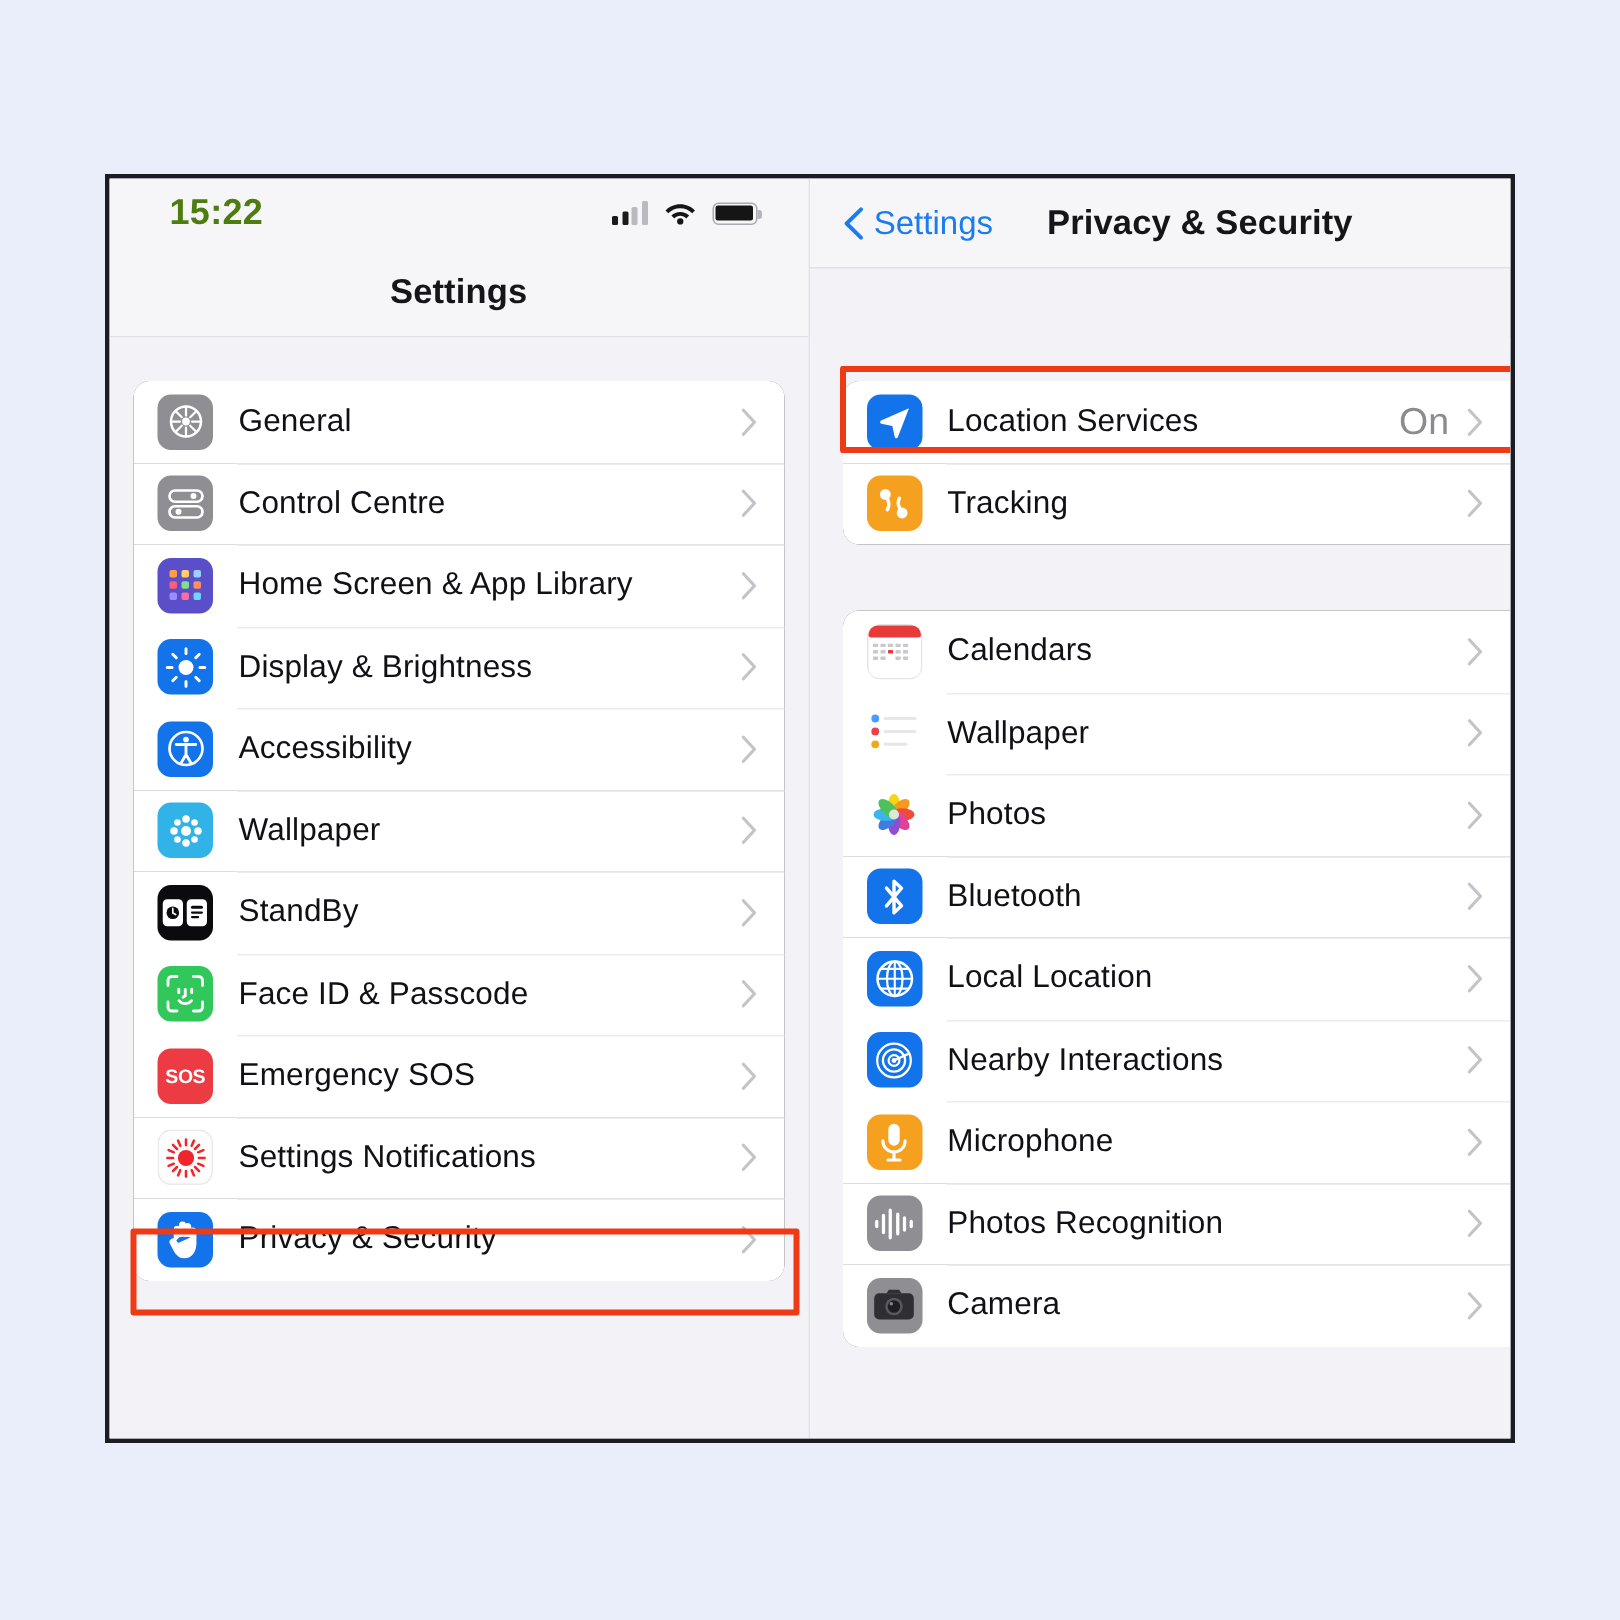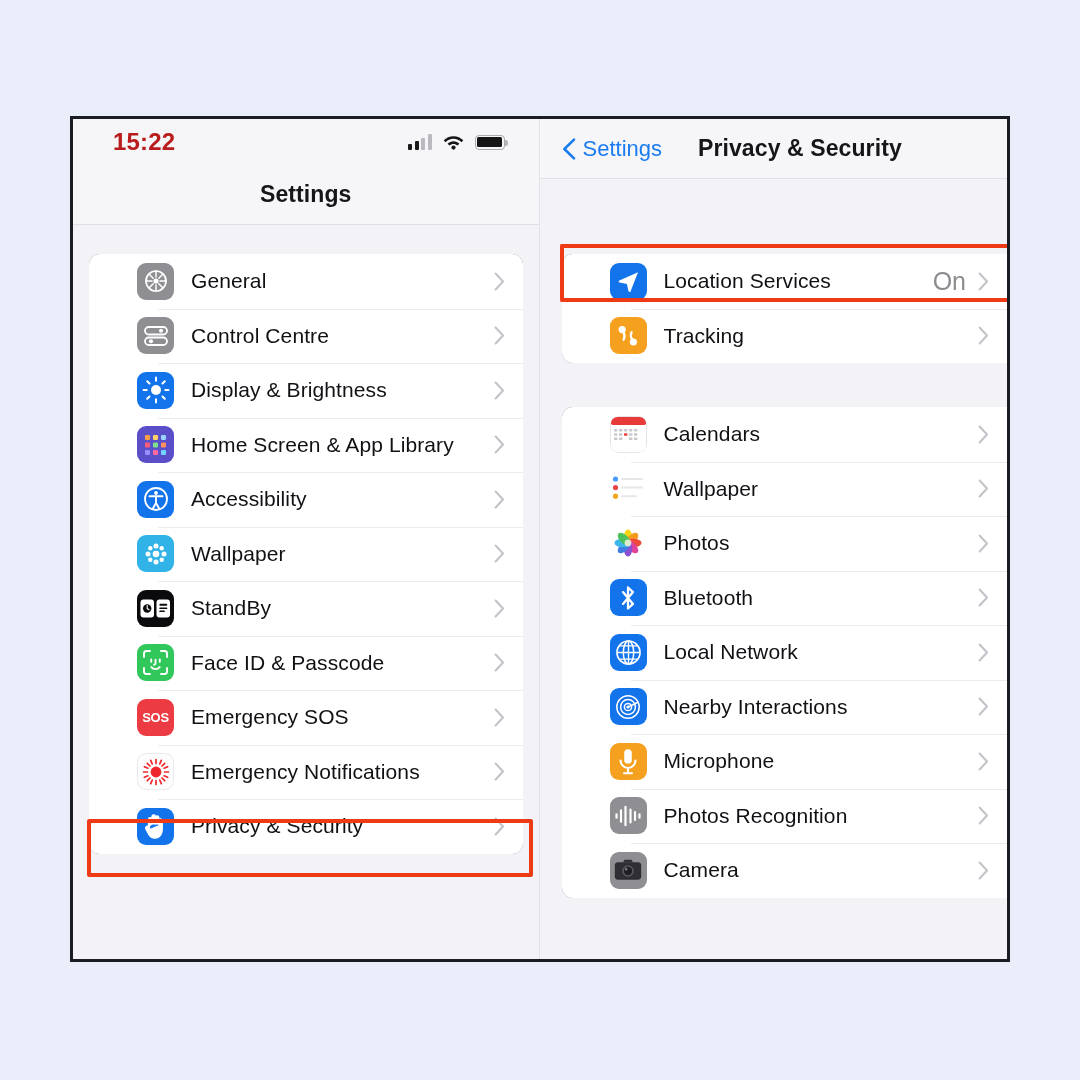--- a/index.html
+++ b/index.html
@@ -38,21 +38,21 @@
     display:flex;
     align-items:center;
     justify-content:space-between;
     padding:0 34px 0 40px;
     box-sizing:border-box;
     background:#f6f6f8;
   }
   .status-time{
     font-size:24px;
     font-weight:bold;
-    color:#b91c1c;
+    color:#4d7c0f;
     letter-spacing:0.2px;
   }
   .status-icons{ display:flex; align-items:center; gap:11px;}
 
   .signal{ display:flex; align-items:flex-end; gap:2.5px; height:16px;}
   .signal i{ display:block; width:4px; background:#1a1a1a; border-radius:1px;}
   .signal i:nth-child(1){height:6px;}
   .signal i:nth-child(2){height:9px;}
   .signal i:nth-child(3){height:12px;background:#b9b9bf;}
   .signal i:nth-child(4){height:16px;background:#b9b9bf;}
@@ -128,21 +128,20 @@
     position:absolute; left:69px; right:0; top:0;
     height:1px; background:#ececef;
   }
   .row-icon{
     width:37px;height:37px;
     border-radius:9px;
     flex:0 0 37px;
     display:flex;align-items:center;justify-content:center;
     position:relative;
     overflow:hidden;
-    margin-left:32px;
   }
   .row-label{
     margin-left:17px;
     font-size:21px;
     color:#111115;
     letter-spacing:0.1px;
     white-space:nowrap;
   }
   .row-right{
     margin-left:auto;
@@ -236,52 +235,52 @@
             <div class="row-label">Control Centre</div>
             <div class="row-right">
               <span class="chev">
                 <svg width="11" height="19" viewBox="0 0 11 19">
                   <path d="M1.6 1.5 9 9.5l-7.4 8" fill="none" stroke="#c3c3c9" stroke-width="2.1" stroke-linecap="round" stroke-linejoin="round"></path>
                 </svg>
               </span>
             </div>
           </div>
           <div class="row">
-            <div class="row-icon" style="background: rgb(18, 115, 234);">
-              <svg class="ic" width="28" height="28" viewBox="0 0 28 28">
-                <circle cx="14" cy="14" r="5" fill="#fff"></circle>
-                <g stroke="#fff" stroke-width="2" stroke-linecap="round">
-                  <path d="M14 1.5v3.2M14 23.3v3.2M1.5 14h3.2M23.3 14h3.2M5.2 5.2l2.3 2.3M20.5 20.5l2.3 2.3M22.8 5.2l-2.3 2.3M7.5 20.5l-2.3 2.3"></path>
-                </g>
-              </svg>
-            </div>
-            <div class="row-label">Display &amp; Brightness</div>
-            <div class="row-right">
-              <span class="chev">
-                <svg width="11" height="19" viewBox="0 0 11 19">
-                  <path d="M1.6 1.5 9 9.5l-7.4 8" fill="none" stroke="#c3c3c9" stroke-width="2.1" stroke-linecap="round" stroke-linejoin="round"></path>
-                </svg>
-              </span>
-            </div>
-          </div>
-          <div class="row">
             <div class="row-icon" style="background: rgb(91, 79, 201);">
               <svg class="ic" width="30" height="30" viewBox="0 0 30 30">
                 <rect x="4" y="5" width="5" height="5" rx="1.3" fill="#ff9f43"></rect>
                 <rect x="12" y="5" width="5" height="5" rx="1.3" fill="#ffd166"></rect>
                 <rect x="20" y="5" width="5" height="5" rx="1.3" fill="#9bd3ff"></rect>
                 <rect x="4" y="12.5" width="5" height="5" rx="1.3" fill="#ff5c7a"></rect>
                 <rect x="12" y="12.5" width="5" height="5" rx="1.3" fill="#7ee08a"></rect>
                 <rect x="20" y="12.5" width="5" height="5" rx="1.3" fill="#ff8f5c"></rect>
                 <rect x="4" y="20" width="5" height="5" rx="1.3" fill="#9b8cff"></rect>
                 <rect x="12" y="20" width="5" height="5" rx="1.3" fill="#ff6b9d"></rect>
                 <rect x="20" y="20" width="5" height="5" rx="1.3" fill="#6fd7ff"></rect>
               </svg>
             </div>
             <div class="row-label">Home Screen &amp; App Library</div>
+            <div class="row-right">
+              <span class="chev">
+                <svg width="11" height="19" viewBox="0 0 11 19">
+                  <path d="M1.6 1.5 9 9.5l-7.4 8" fill="none" stroke="#c3c3c9" stroke-width="2.1" stroke-linecap="round" stroke-linejoin="round"></path>
+                </svg>
+              </span>
+            </div>
+          </div>
+          <div class="row">
+            <div class="row-icon" style="background: rgb(18, 115, 234);">
+              <svg class="ic" width="28" height="28" viewBox="0 0 28 28">
+                <circle cx="14" cy="14" r="5" fill="#fff"></circle>
+                <g stroke="#fff" stroke-width="2" stroke-linecap="round">
+                  <path d="M14 1.5v3.2M14 23.3v3.2M1.5 14h3.2M23.3 14h3.2M5.2 5.2l2.3 2.3M20.5 20.5l2.3 2.3M22.8 5.2l-2.3 2.3M7.5 20.5l-2.3 2.3"></path>
+                </g>
+              </svg>
+            </div>
+            <div class="row-label">Display &amp; Brightness</div>
             <div class="row-right">
               <span class="chev">
                 <svg width="11" height="19" viewBox="0 0 11 19">
                   <path d="M1.6 1.5 9 9.5l-7.4 8" fill="none" stroke="#c3c3c9" stroke-width="2.1" stroke-linecap="round" stroke-linejoin="round"></path>
                 </svg>
               </span>
             </div>
           </div>
           <div class="row">
             <div class="row-icon" style="background: rgb(18, 115, 234);">
@@ -380,21 +379,21 @@
           </div>
           <div class="row">
             <div class="row-icon" style="background: rgb(253, 253, 253); box-shadow: rgb(234, 234, 238) 0px 0px 0px 1px inset;">
               <svg class="ic" width="30" height="30" viewBox="0 0 30 30">
                 <circle cx="15" cy="15" r="5.4" fill="#f0262c"></circle>
                 <g stroke="#f0262c" stroke-width="1.7" stroke-linecap="round">
                   <path d="M15 2.6v3.8M15 23.6v3.8M2.6 15h3.8M23.6 15h3.8M6.3 6.3l2.7 2.7M21 21l2.7 2.7M23.7 6.3 21 9M9 21l-2.7 2.7M9.7 3.4l1.5 3.5M18.8 23.1l1.5 3.5M3.4 9.7l3.5 1.5M23.1 18.8l3.5 1.5M26.6 9.7l-3.5 1.5M6.9 18.8l-3.5 1.5M20.3 3.4l-1.5 3.5M11.2 23.1l-1.5 3.5"></path>
                 </g>
               </svg>
             </div>
-            <div class="row-label">Emergency Notifications</div>
+            <div class="row-label">Settings Notifications</div>
             <div class="row-right">
               <span class="chev">
                 <svg width="11" height="19" viewBox="0 0 11 19">
                   <path d="M1.6 1.5 9 9.5l-7.4 8" fill="none" stroke="#c3c3c9" stroke-width="2.1" stroke-linecap="round" stroke-linejoin="round"></path>
                 </svg>
               </span>
             </div>
           </div>
           <div class="row">
             <div class="row-icon" style="background: rgb(18, 115, 234);">
@@ -564,21 +563,21 @@
             </div>
           </div>
           <div class="row">
             <div class="row-icon" style="background: rgb(18, 115, 234);">
               <svg class="ic" width="27" height="27" viewBox="0 0 27 27">
                 <circle cx="13.5" cy="13.5" r="11.5" fill="none" stroke="#fff" stroke-width="1.7"></circle>
                 <ellipse cx="13.5" cy="13.5" rx="5.2" ry="11.5" fill="none" stroke="#fff" stroke-width="1.5"></ellipse>
                 <path d="M2 13.5h23M4.3 6.9h18.4M4.3 20.1h18.4M13.5 2v23" stroke="#fff" stroke-width="1.4"></path>
               </svg>
             </div>
-            <div class="row-label">Local Network</div>
+            <div class="row-label">Local Location</div>
             <div class="row-right">
               <span class="chev">
                 <svg width="11" height="19" viewBox="0 0 11 19">
                   <path d="M1.6 1.5 9 9.5l-7.4 8" fill="none" stroke="#c3c3c9" stroke-width="2.1" stroke-linecap="round" stroke-linejoin="round"></path>
                 </svg>
               </span>
             </div>
           </div>
           <div class="row">
             <div class="row-icon" style="background: rgb(18, 115, 234);">

